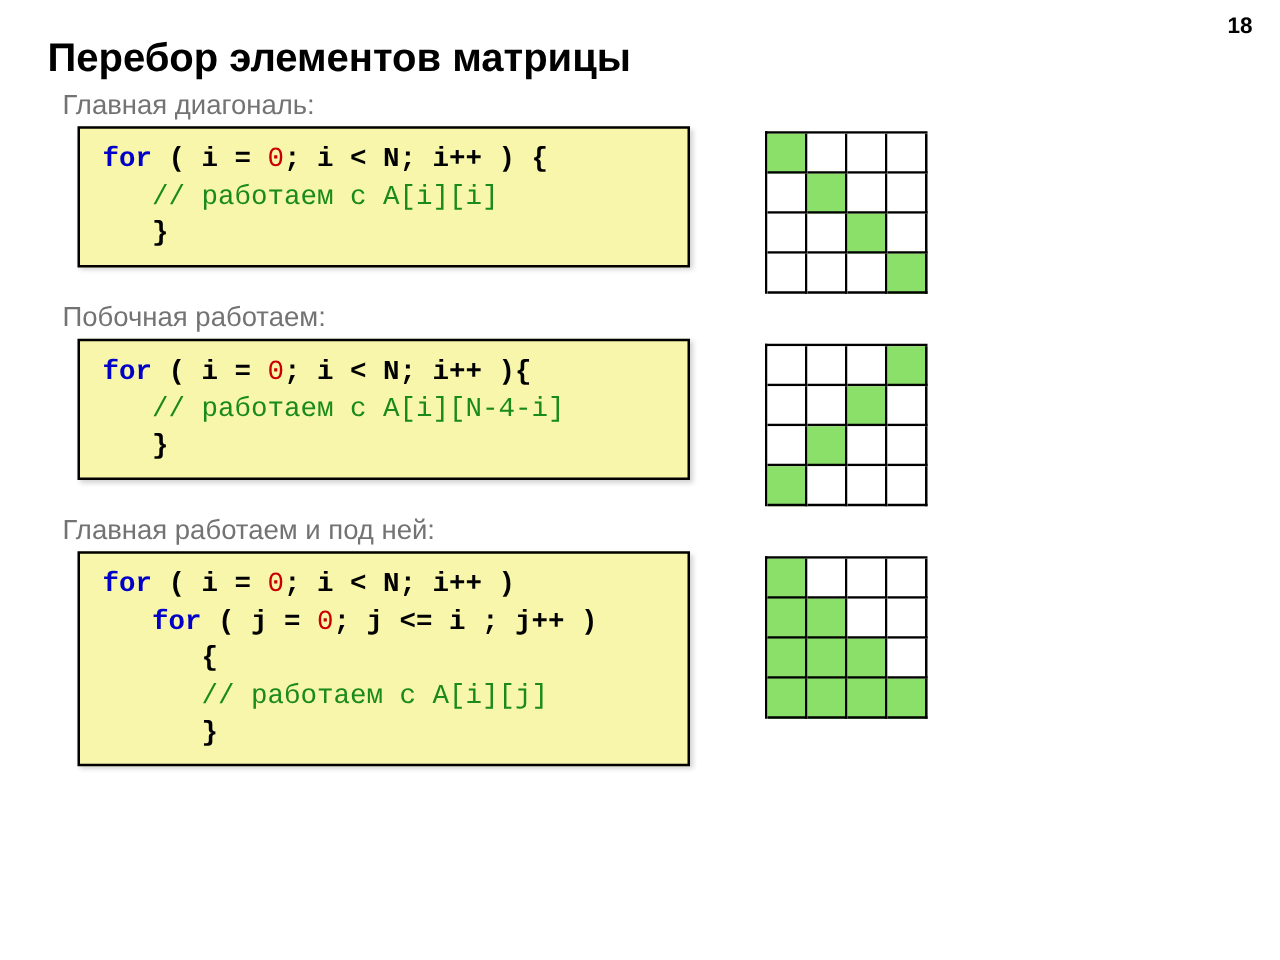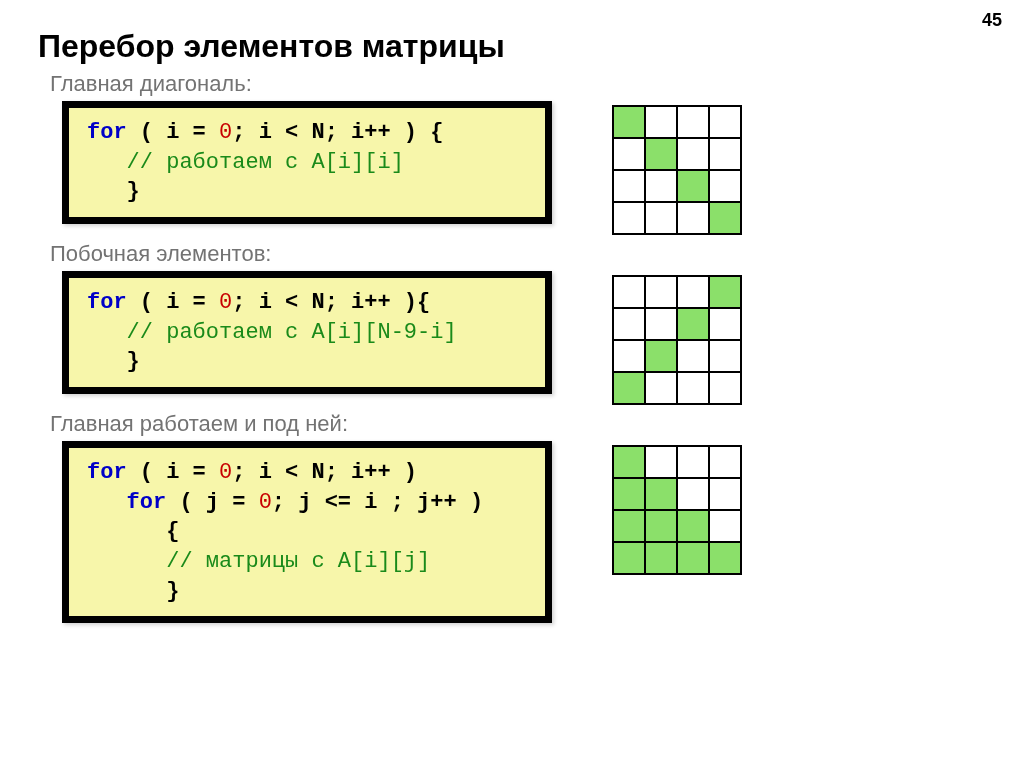--- a/index.html
+++ b/index.html
@@ -34,21 +34,21 @@
   }
   .row {
     display: flex;
     align-items: flex-start;
     gap: 60px;
     margin-left: 24px;
     margin-bottom: 6px;
   }
   .code-box {
     background: #f7f6aa;
-    border: 7px solid #000000;
+    border: 2px solid #000000;
     box-shadow: 2px 2px 4px rgba(0,0,0,0.18);
     padding: 10px 18px 10px 18px;
     font-family: "Courier New", Courier, monospace;
     font-size: 22px;
     line-height: 1.35;
     white-space: pre;
     width: 490px;
   }
   .code-box.tall { width: 490px; }
   .kw   { color: #0000c8; font-weight: bold; }
@@ -67,21 +67,21 @@
   .cell {
     border-right: 2px solid #000;
     border-bottom: 2px solid #000;
     background: #fff;
   }
   .cell.on { background: #8be06a; }
 </style>
 </head>
 <body>
 
-<div class="page-num">45</div>
+<div class="page-num">18</div>
 
 <h1 class="title">Перебор элементов матрицы</h1>
 
 <div class="section-label">Главная диагональ:</div>
 <div class="row">
   <div class="code-box"><span class="kw">for</span><span class="punct"> ( i = </span><span class="num">0</span><span class="punct">; i &lt; N; i++ ) {</span>
    <span class="cmt">// работаем с A[i][i]</span>
    <span class="punct">}</span></div>
   <div class="grid">
       <div class="cell on"></div>
@@ -96,24 +96,24 @@
       <div class="cell"></div>
       <div class="cell on"></div>
       <div class="cell"></div>
       <div class="cell"></div>
       <div class="cell"></div>
       <div class="cell"></div>
       <div class="cell on"></div>
     </div>
 </div>
 
-<div class="section-label">Побочная элементов:</div>
+<div class="section-label">Побочная работаем:</div>
 <div class="row">
   <div class="code-box"><span class="kw">for</span><span class="punct"> ( i = </span><span class="num">0</span><span class="punct">; i &lt; N; i++ ){</span>
-   <span class="cmt">// работаем с A[i][N-9-i]</span>
+   <span class="cmt">// работаем с A[i][N-4-i]</span>
    <span class="punct">}</span></div>
   <div class="grid">
       <div class="cell"></div>
       <div class="cell"></div>
       <div class="cell"></div>
       <div class="cell on"></div>
       <div class="cell"></div>
       <div class="cell"></div>
       <div class="cell on"></div>
       <div class="cell"></div>
@@ -126,21 +126,21 @@
       <div class="cell"></div>
       <div class="cell"></div>
     </div>
 </div>
 
 <div class="section-label">Главная работаем и под ней:</div>
 <div class="row">
   <div class="code-box tall"><span class="kw">for</span><span class="punct"> ( i = </span><span class="num">0</span><span class="punct">; i &lt; N; i++ )</span>
    <span class="kw">for</span><span class="punct"> ( j = </span><span class="num">0</span><span class="punct">; j &lt;= i ; j++ )</span>
       <span class="punct">{</span>
-      <span class="cmt">// матрицы с A[i][j]</span>
+      <span class="cmt">// работаем с A[i][j]</span>
       <span class="punct">}</span></div>
   <div class="grid">
       <div class="cell on"></div>
       <div class="cell"></div>
       <div class="cell"></div>
       <div class="cell"></div>
       <div class="cell on"></div>
       <div class="cell on"></div>
       <div class="cell"></div>
       <div class="cell"></div>

